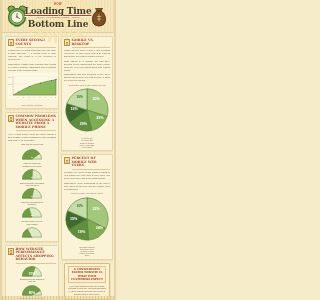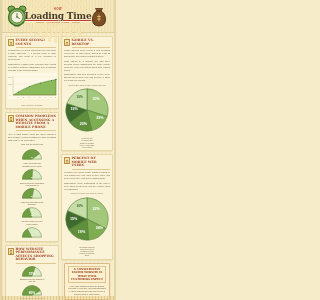--- a/index.html
+++ b/index.html
@@ -134,20 +134,21 @@
       <circle cx="20" cy="24" r="12" fill="#f7f2dd" stroke="#3f6b2e" stroke-width="1.5"></circle>
       <path d="M20 24 L20 17 M20 24 L25 27" stroke="#3f6b2e" stroke-width="1.6" stroke-linecap="round"></path>
       <circle cx="20" cy="24" r="1.5" fill="#3f6b2e"></circle>
       <rect x="15" y="40" width="10" height="3" rx="1.2" fill="#3f6b2e"></rect>
     </svg>
 
     <div class="title-wrap">
       <div class="kicker">HOW</div>
       <div class="t-main"><u>Loading Time</u></div>
       <div class="kicker2">AFFECTS YOUR</div>
+      <div class="t-main">Bottom Line</div>
     </div>
 
     <svg class="bag" viewBox="0 0 40 44">
       <path d="M13 7 h14 l-3 5 h-8 z" fill="#8a5a2b" stroke="#5a3617" stroke-width="1.6"></path>
       <path d="M16 12 C6 18 5 32 10 38 C15 43 25 43 30 38 C35 32 34 18 24 12 z" fill="#7d4f25" stroke="#4e2f13" stroke-width="2"></path>
       <path d="M20 20 v12 M17 23 h6 M17 28 h6" stroke="#e9c87a" stroke-width="1.6" stroke-linecap="round"></path>
     </svg>
   </div>
 
   <div class="cols">

